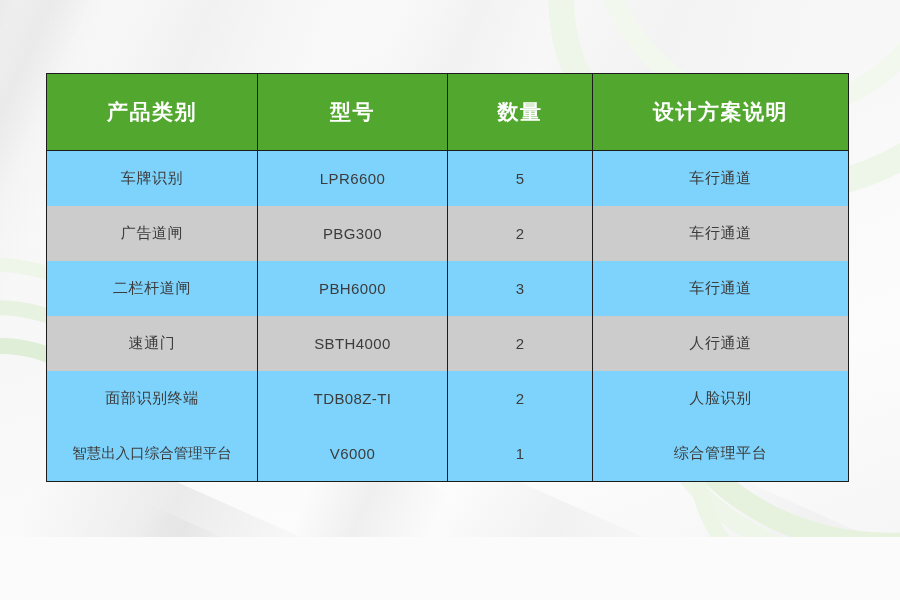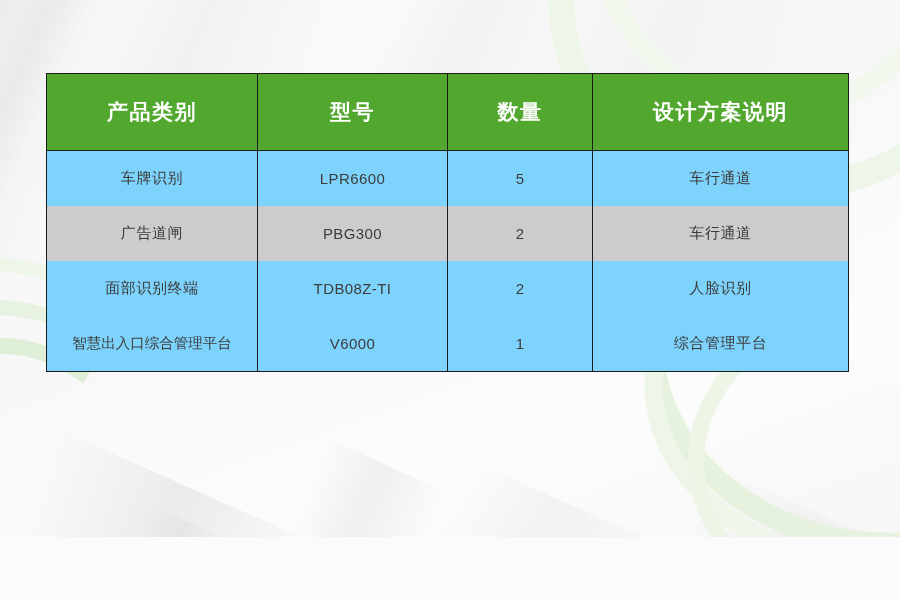--- a/index.html
+++ b/index.html
@@ -228,20 +228,32 @@
           <td class="num">5</td>
           <td>车行通道</td>
         </tr>
         <tr class="even">
           <td>广告道闸</td>
           <td class="model">PBG300</td>
           <td class="num">2</td>
           <td>车行通道</td>
         </tr>
         <tr class="odd">
+          <td>二栏杆道闸</td>
+          <td class="model">PBH6000</td>
+          <td class="num">3</td>
+          <td>车行通道</td>
+        </tr>
+        <tr class="even">
+          <td>速通门</td>
+          <td class="model">SBTH4000</td>
+          <td class="num">2</td>
+          <td>人行通道</td>
+        </tr>
+        <tr class="odd">
           <td>面部识别终端</td>
           <td class="model">TDB08Z-TI</td>
           <td class="num">2</td>
           <td>人脸识别</td>
         </tr>
         <tr class="odd">
           <td class="wide">智慧出入口综合管理平台</td>
           <td class="model">V6000</td>
           <td class="num">1</td>
           <td>综合管理平台</td>

